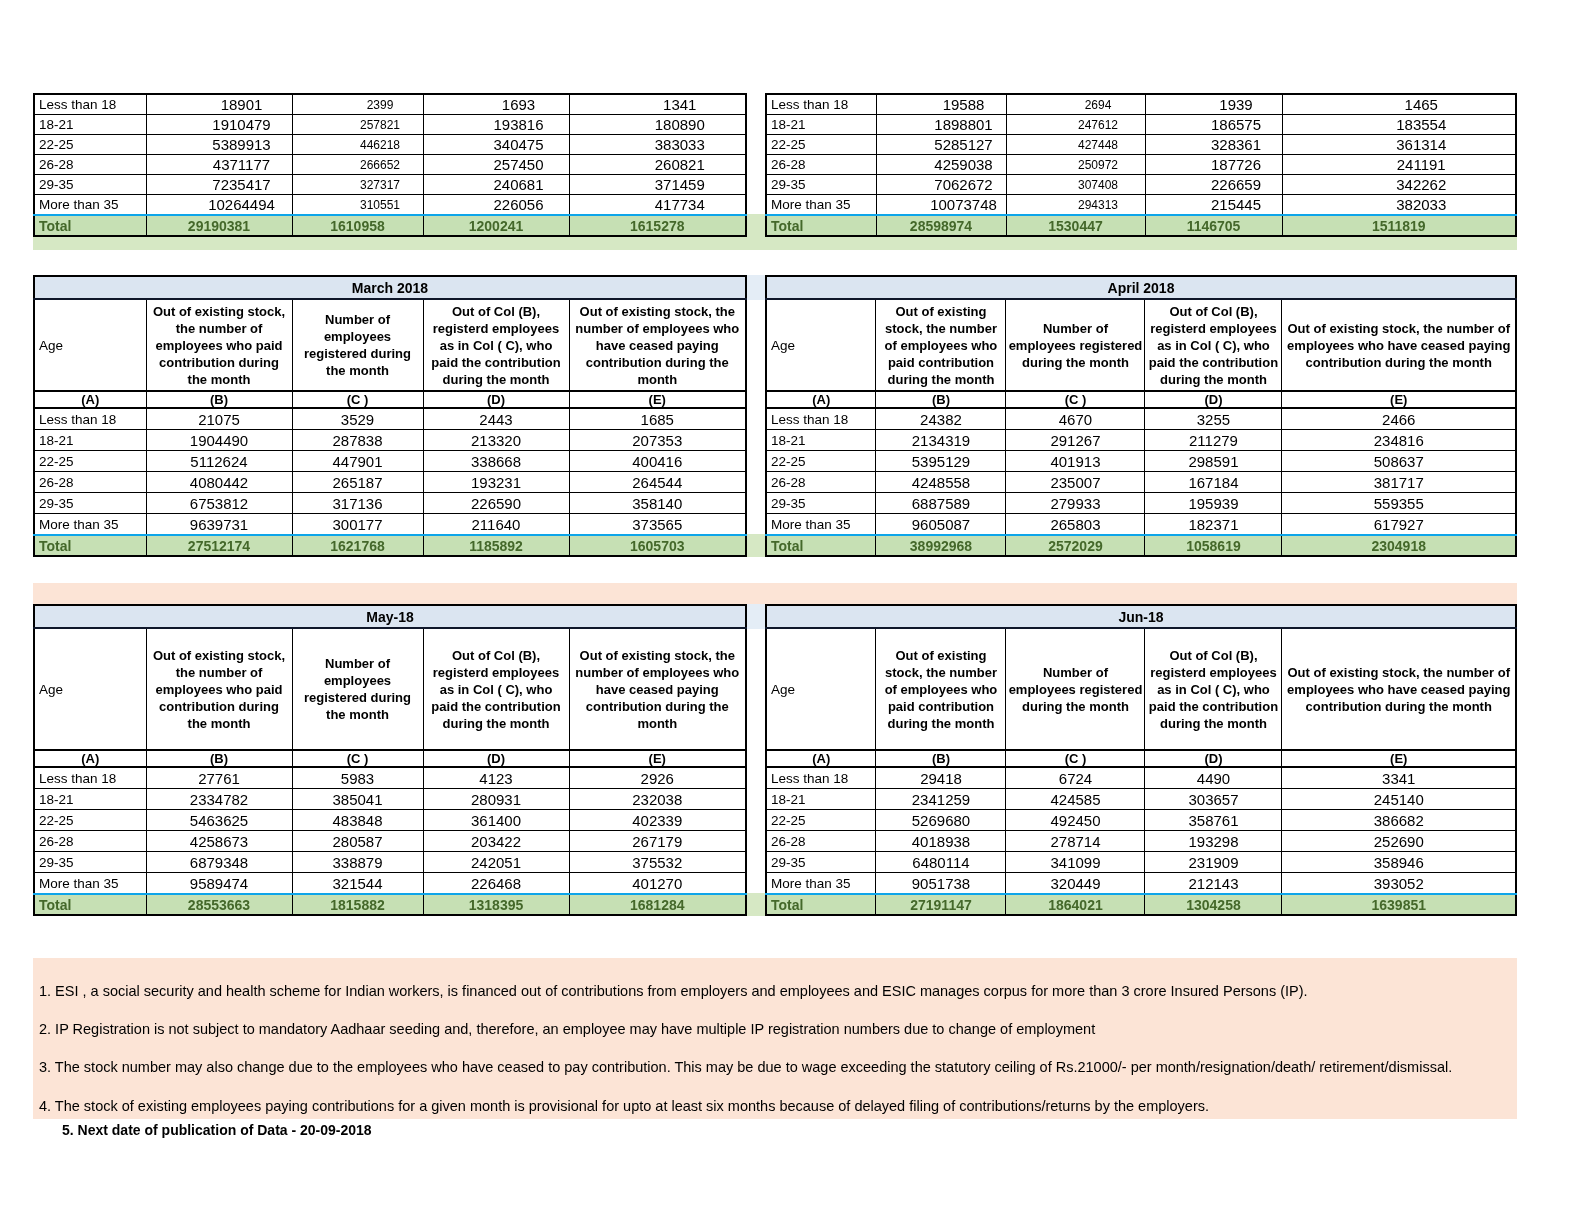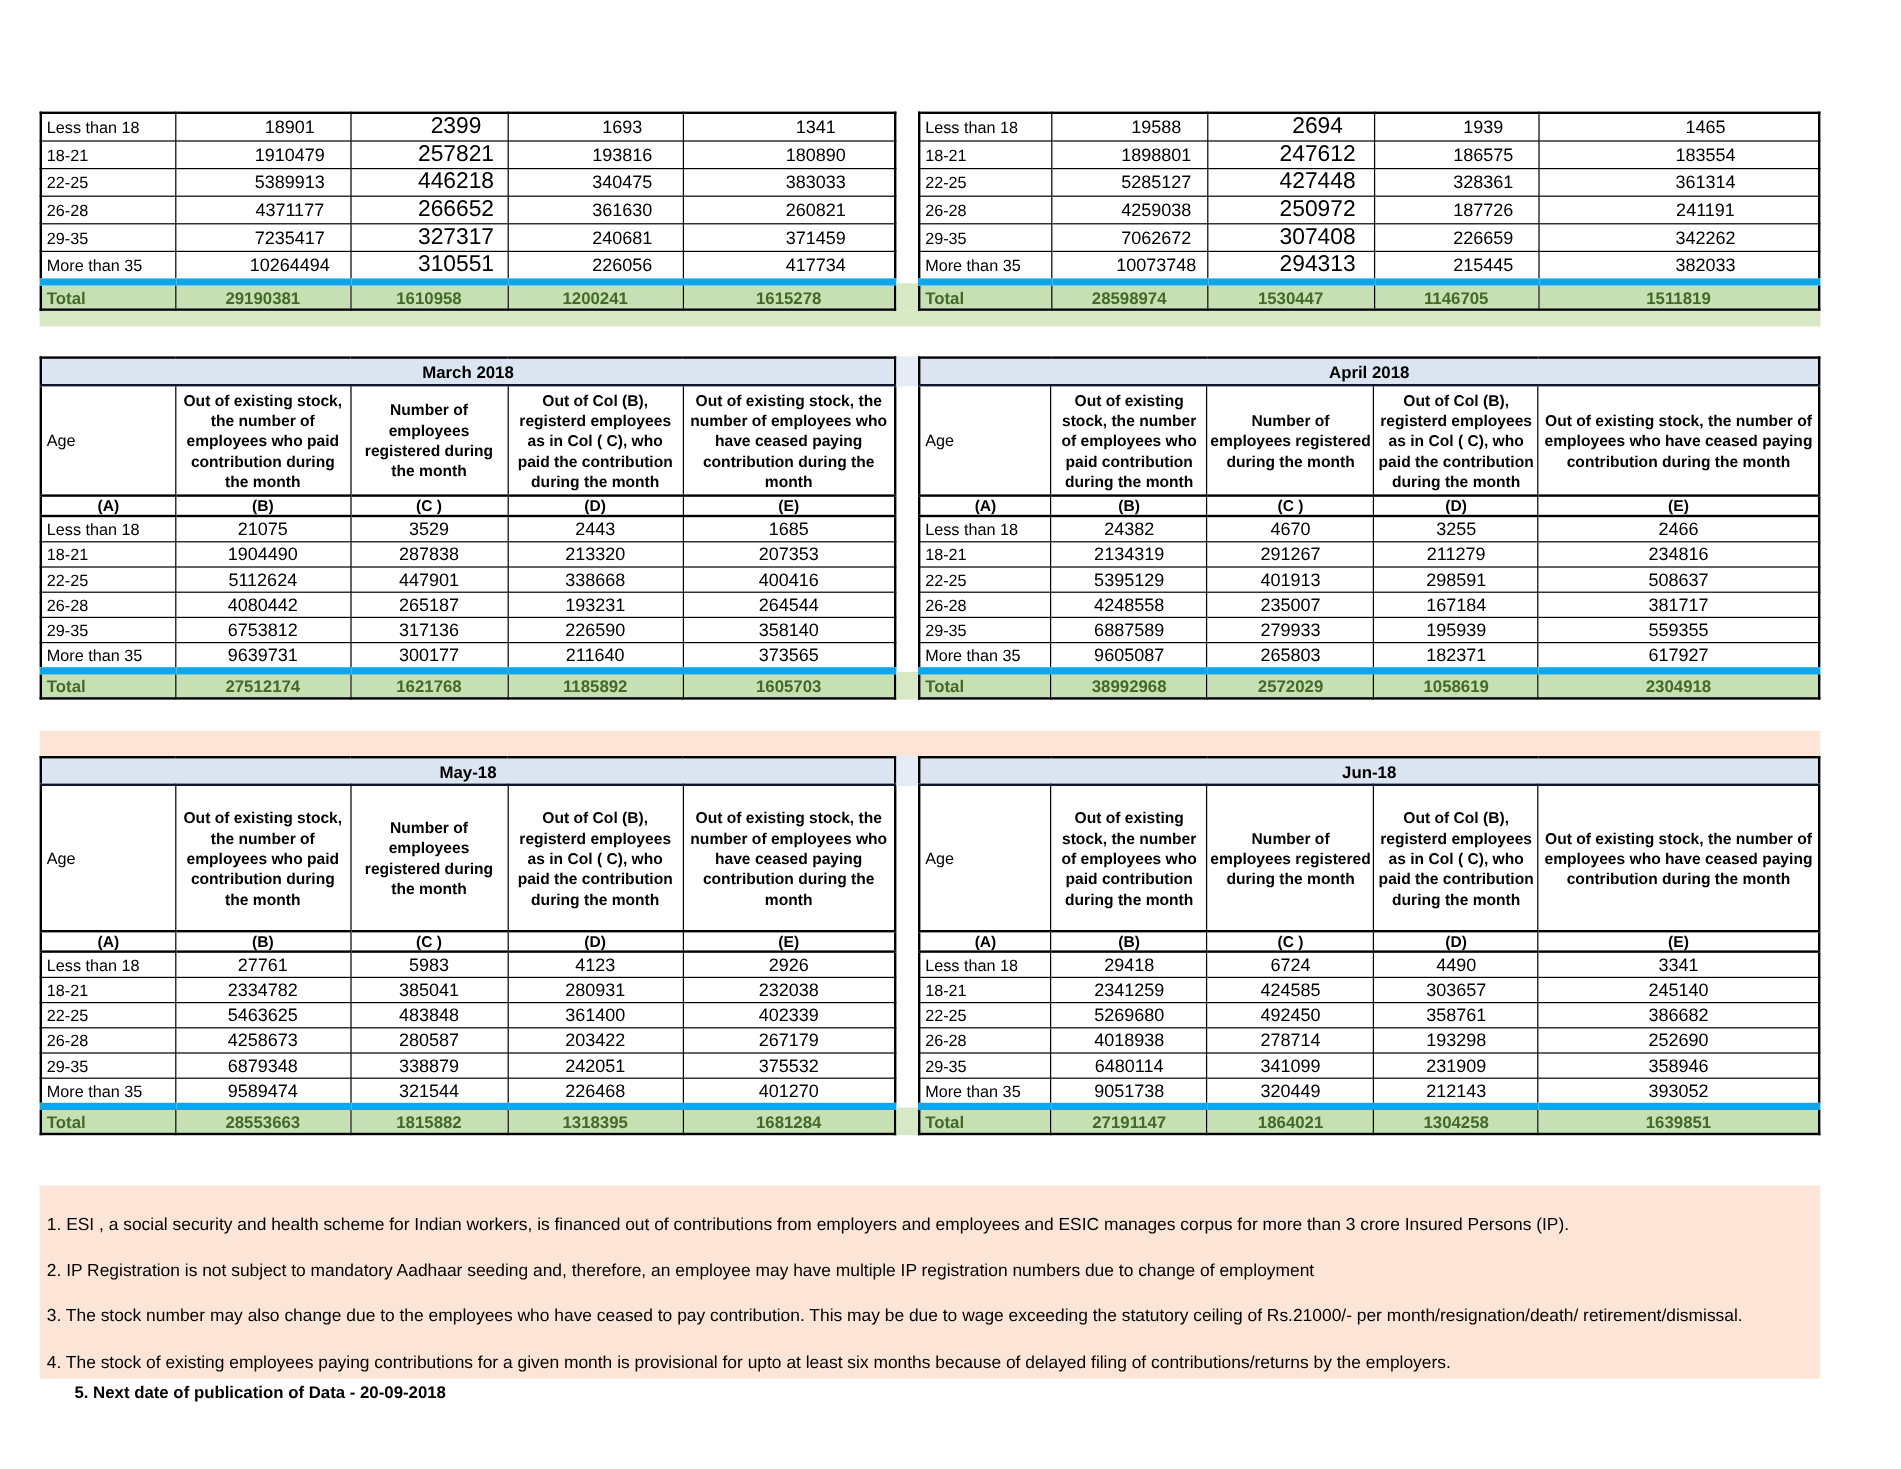--- a/index.html
+++ b/index.html
@@ -38,26 +38,26 @@
   tr.hrow td{font-weight:bold;font-size:13px;vertical-align:top;padding:0 2px;white-space:normal;}
   .hcell{display:flex;flex-direction:column;justify-content:safe center;overflow:hidden;line-height:17px;text-align:center;}
   .g-mid .hcell{height:90px;}
   .g-bot .hcell{height:120px;}
   .agecell{text-align:left;padding-left:2px;font-weight:normal;font-size:13.5px;}
 
   tr.lrow td{height:15px;font-weight:bold;font-size:13px;border-top:2px solid #000;border-bottom:2px solid #000;}
 
   tr.drow td{height:20px;font-size:15px;}
   .g-top tr.drow td{height:19px;padding-left:45px;}
-  .g-top tr.drow td:nth-child(3){font-size:19px;}
+  .g-top tr.drow td:nth-child(3){font-size:12px;}
   tr.drow td:first-child{text-align:left;font-size:13.5px;padding-left:4px;}
 
   tr.torow td{
     height:19px;background:var(--total-bg,#c6e0b4);color:var(--total-text,#44682a);
-    font-weight:bold;font-size:14px;border-top:6px solid #0ea5e9;
+    font-weight:bold;font-size:14px;border-top:2px solid #0ea5e9;
   }
   tr.torow td:first-child{text-align:left;padding-left:4px;}
 
   .gapcol{width:22px;align-self:stretch;display:flex;flex-direction:column;justify-content:space-between;}
   .gfill-title{height:25px;background:var(--gap-title,#e4edf6);}
   .gfill-spacer{flex:1;}
   .gfill-total{height:23px;background:var(--strip-bg,#d6e8c4);}
 
   .strip{height:13px;background:var(--strip-bg,#d6e8c4);width:1484px;}
   .peach-band{margin-top:26px;height:21px;background:var(--band-bg,#fce4d6);width:1484px;}
@@ -103,21 +103,21 @@
               <td>22-25</td>
               <td>5389913</td>
               <td>446218</td>
               <td>340475</td>
               <td>383033</td>
             </tr>
             <tr class="drow">
               <td>26-28</td>
               <td>4371177</td>
               <td>266652</td>
-              <td>361630</td>
+              <td>257450</td>
               <td>260821</td>
             </tr>
             <tr class="drow">
               <td>29-35</td>
               <td>7235417</td>
               <td>327317</td>
               <td>240681</td>
               <td>371459</td>
             </tr>
             <tr class="drow">

